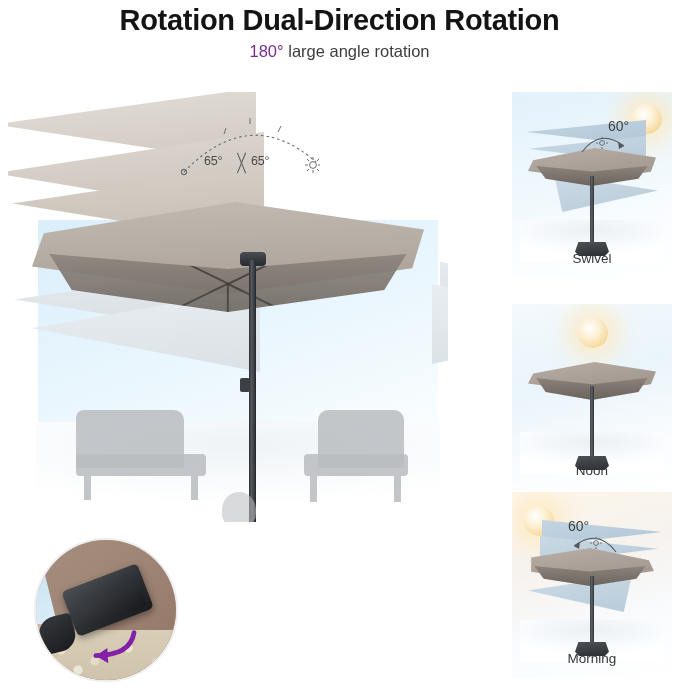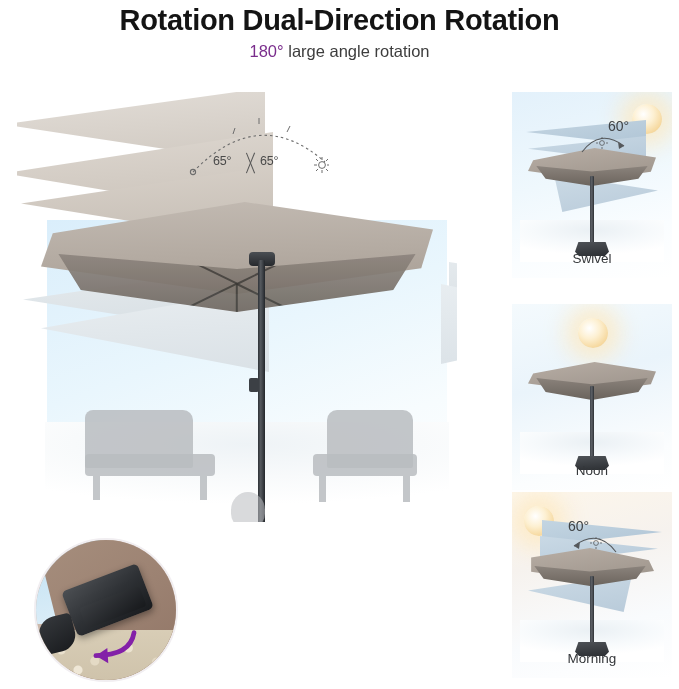--- a/index.html
+++ b/index.html
@@ -18,21 +18,21 @@
     letter-spacing:-0.3px; line-height:36px; white-space:nowrap;
   }
   .sub-title { font-size:16.5px; line-height:26px; color:#3d3d3d; }
   .sub-deg { color:#7a2d8c; }
 
   
   .body-wrap { position:absolute; top:88px; left:0; width:679px; height:601px; }
 
   
   .scene {
-    position:absolute; left:17px; top:4px; width:440px; height:430px;
+    position:absolute; left:8px; top:4px; width:440px; height:430px;
     overflow:hidden;
   }
   .scene-bg {
     position:absolute; left:30px; top:128px; width:400px; height:302px;
     background:linear-gradient(160deg,#daeefb 0%,#e9f6fd 42%,#f7fcfe 72%,#ffffff 100%);
   }
   .scene-floor {
     position:absolute; left:28px; top:330px; width:404px; height:100px;
     background:radial-gradient(ellipse 78% 60% at 50% 22%,#eef3f6 0%,#f8fafb 55%,#ffffff 100%);
   }

